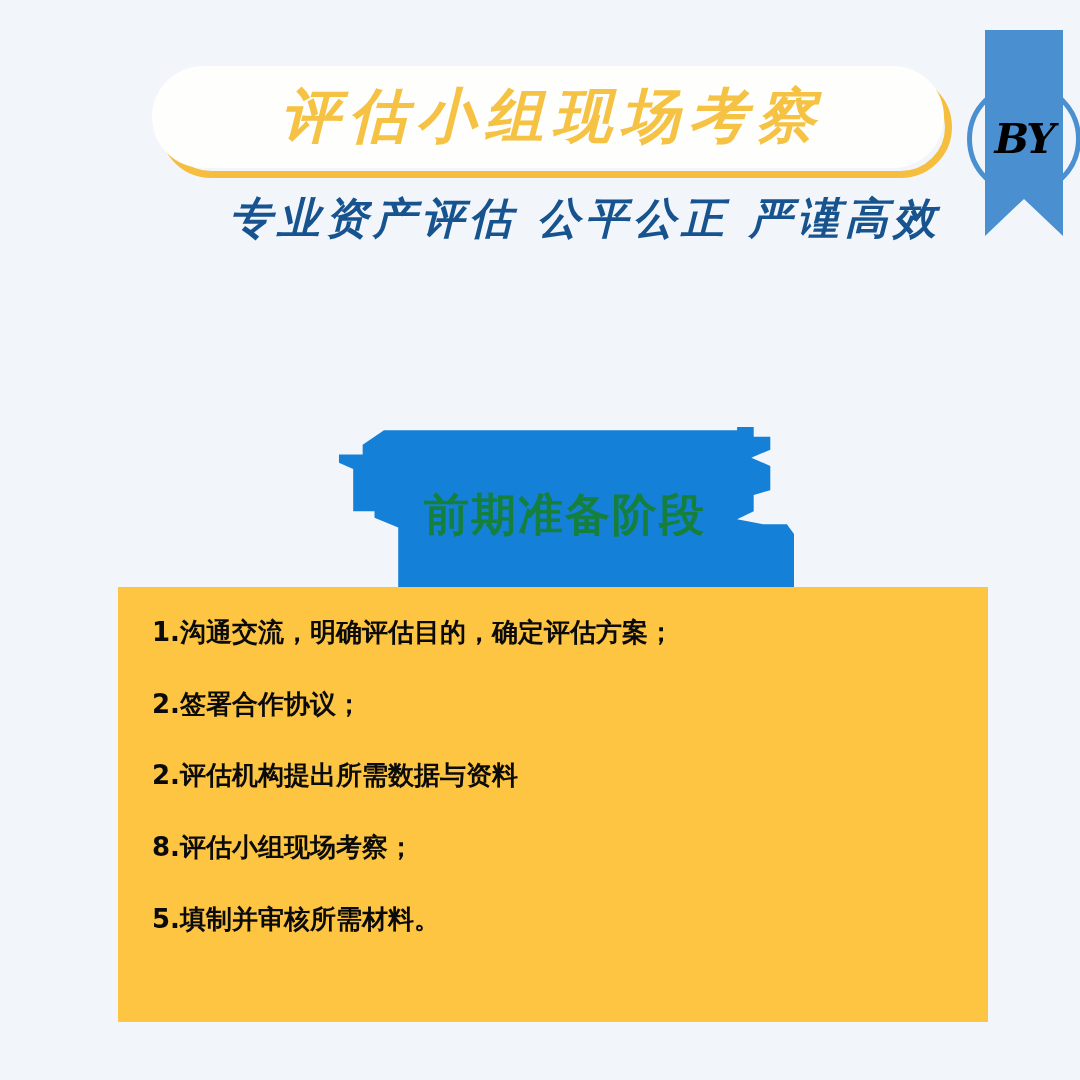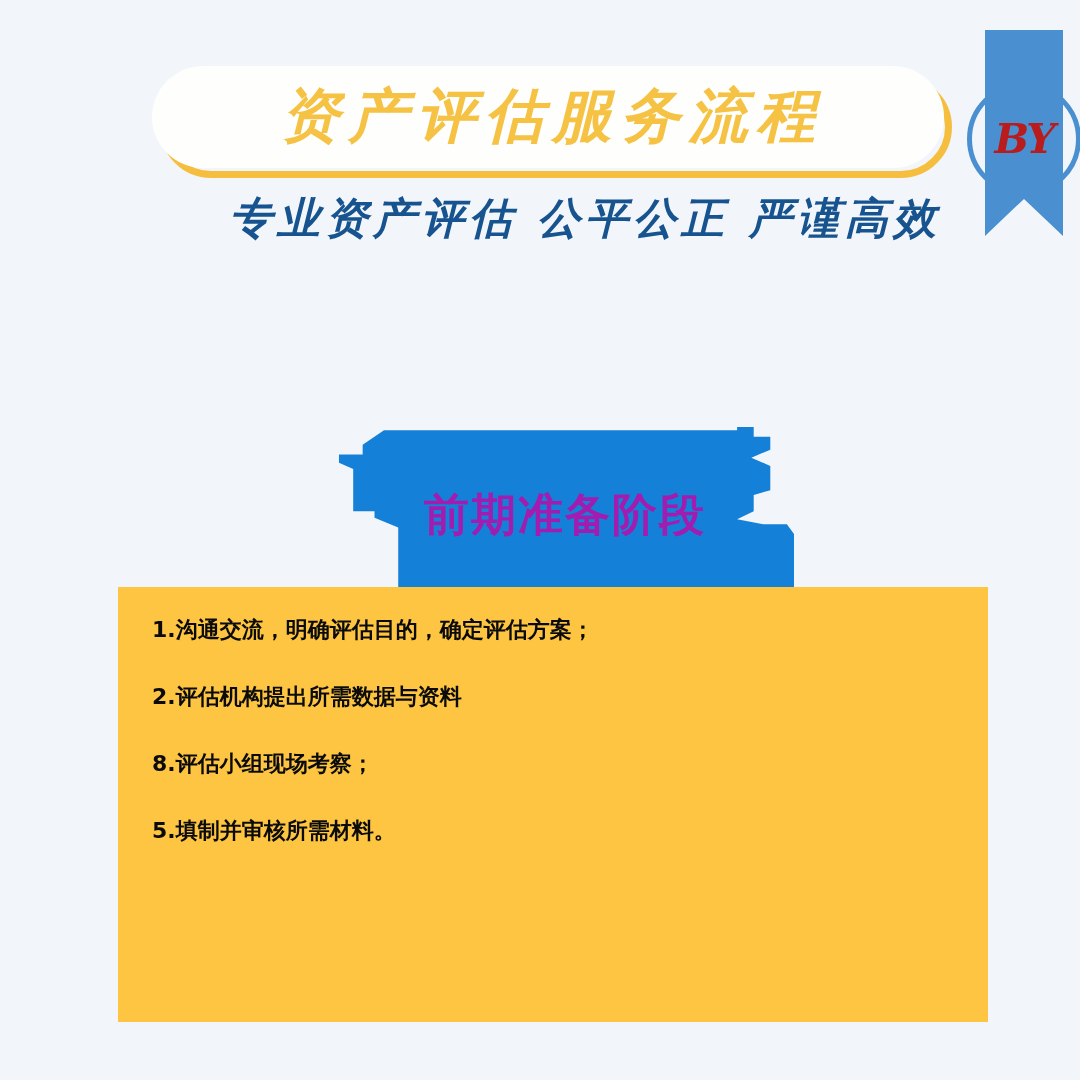--- a/index.html
+++ b/index.html
@@ -95,21 +95,21 @@
   }
   .ribbon-mono {
     position: absolute;
     left: -18px;
     top: 52px;
     width: 114px;
     height: 114px;
     display: flex;
     align-items: center;
     justify-content: center;
-    color: #b91c1c;
+    color: #000000;
     font-size: 41px;
     font-weight: bold;
     font-style: italic;
     font-family: "DejaVu Serif", "Liberation Serif", serif;
     letter-spacing: -2px;
   }
 
   
   .subtitle {
     position: absolute;
@@ -160,21 +160,21 @@
   }
   .banner-label {
     position: absolute;
     left: 0;
     top: 0;
     width: 100%;
     height: 100%;
     display: flex;
     align-items: center;
     justify-content: center;
-    color: #a21caf;
+    color: #15803d;
     font-size: 45px;
     font-weight: bold;
     font-family: "DejaVu Sans", "Liberation Sans", sans-serif;
     letter-spacing: 2px;
     padding-left: 16px;
     padding-top: 14px;
     box-sizing: border-box;
     white-space: nowrap;
   }
 
@@ -189,58 +189,59 @@
     box-sizing: border-box;
     padding: 30px 34px 20px 34px;
   }
   .panel-list {
     margin: 0;
     padding: 0;
     list-style: none;
   }
   .panel-item {
     color: #0B0B0B;
-    font-size: 22px;
+    font-size: 26px;
     font-weight: bold;
     font-family: "DejaVu Sans", "Liberation Sans", sans-serif;
     line-height: 1.18;
     margin-bottom: 41px;
     white-space: nowrap;
   }
   .panel-item:last-child {
     margin-bottom: 16px;
   }
 </style>
 </head>
 <body>
 
 <div id="stage">
 
   <div class="title-wrap">
     <div class="title-outline"></div>
     <div class="title-pill">
-      <span class="title-text">资产评估服务流程</span>
+      <span class="title-text">评估小组现场考察</span>
     </div>
   </div>
 
   <div class="ribbon">
     <div class="ribbon-tail"></div>
     <div class="ribbon-circle"></div>
     <div class="ribbon-mono">BY</div>
   </div>
 
   <div class="subtitle">专业资产评估 公平公正 严谨高效</div>
 
   <div class="banner">
     <div class="banner-shape"></div>
     <div class="banner-label">前期准备阶段</div>
   </div>
 
   <div class="panel">
     <ul class="panel-list">
       <li class="panel-item">1.沟通交流，明确评估目的，确定评估方案；</li>
+      <li class="panel-item">2.签署合作协议；</li>
       <li class="panel-item">2.评估机构提出所需数据与资料</li>
       <li class="panel-item">8.评估小组现场考察；</li>
       <li class="panel-item">5.填制并审核所需材料。</li>
     </ul>
   </div>
 
 </div>
 
 </body></html>

